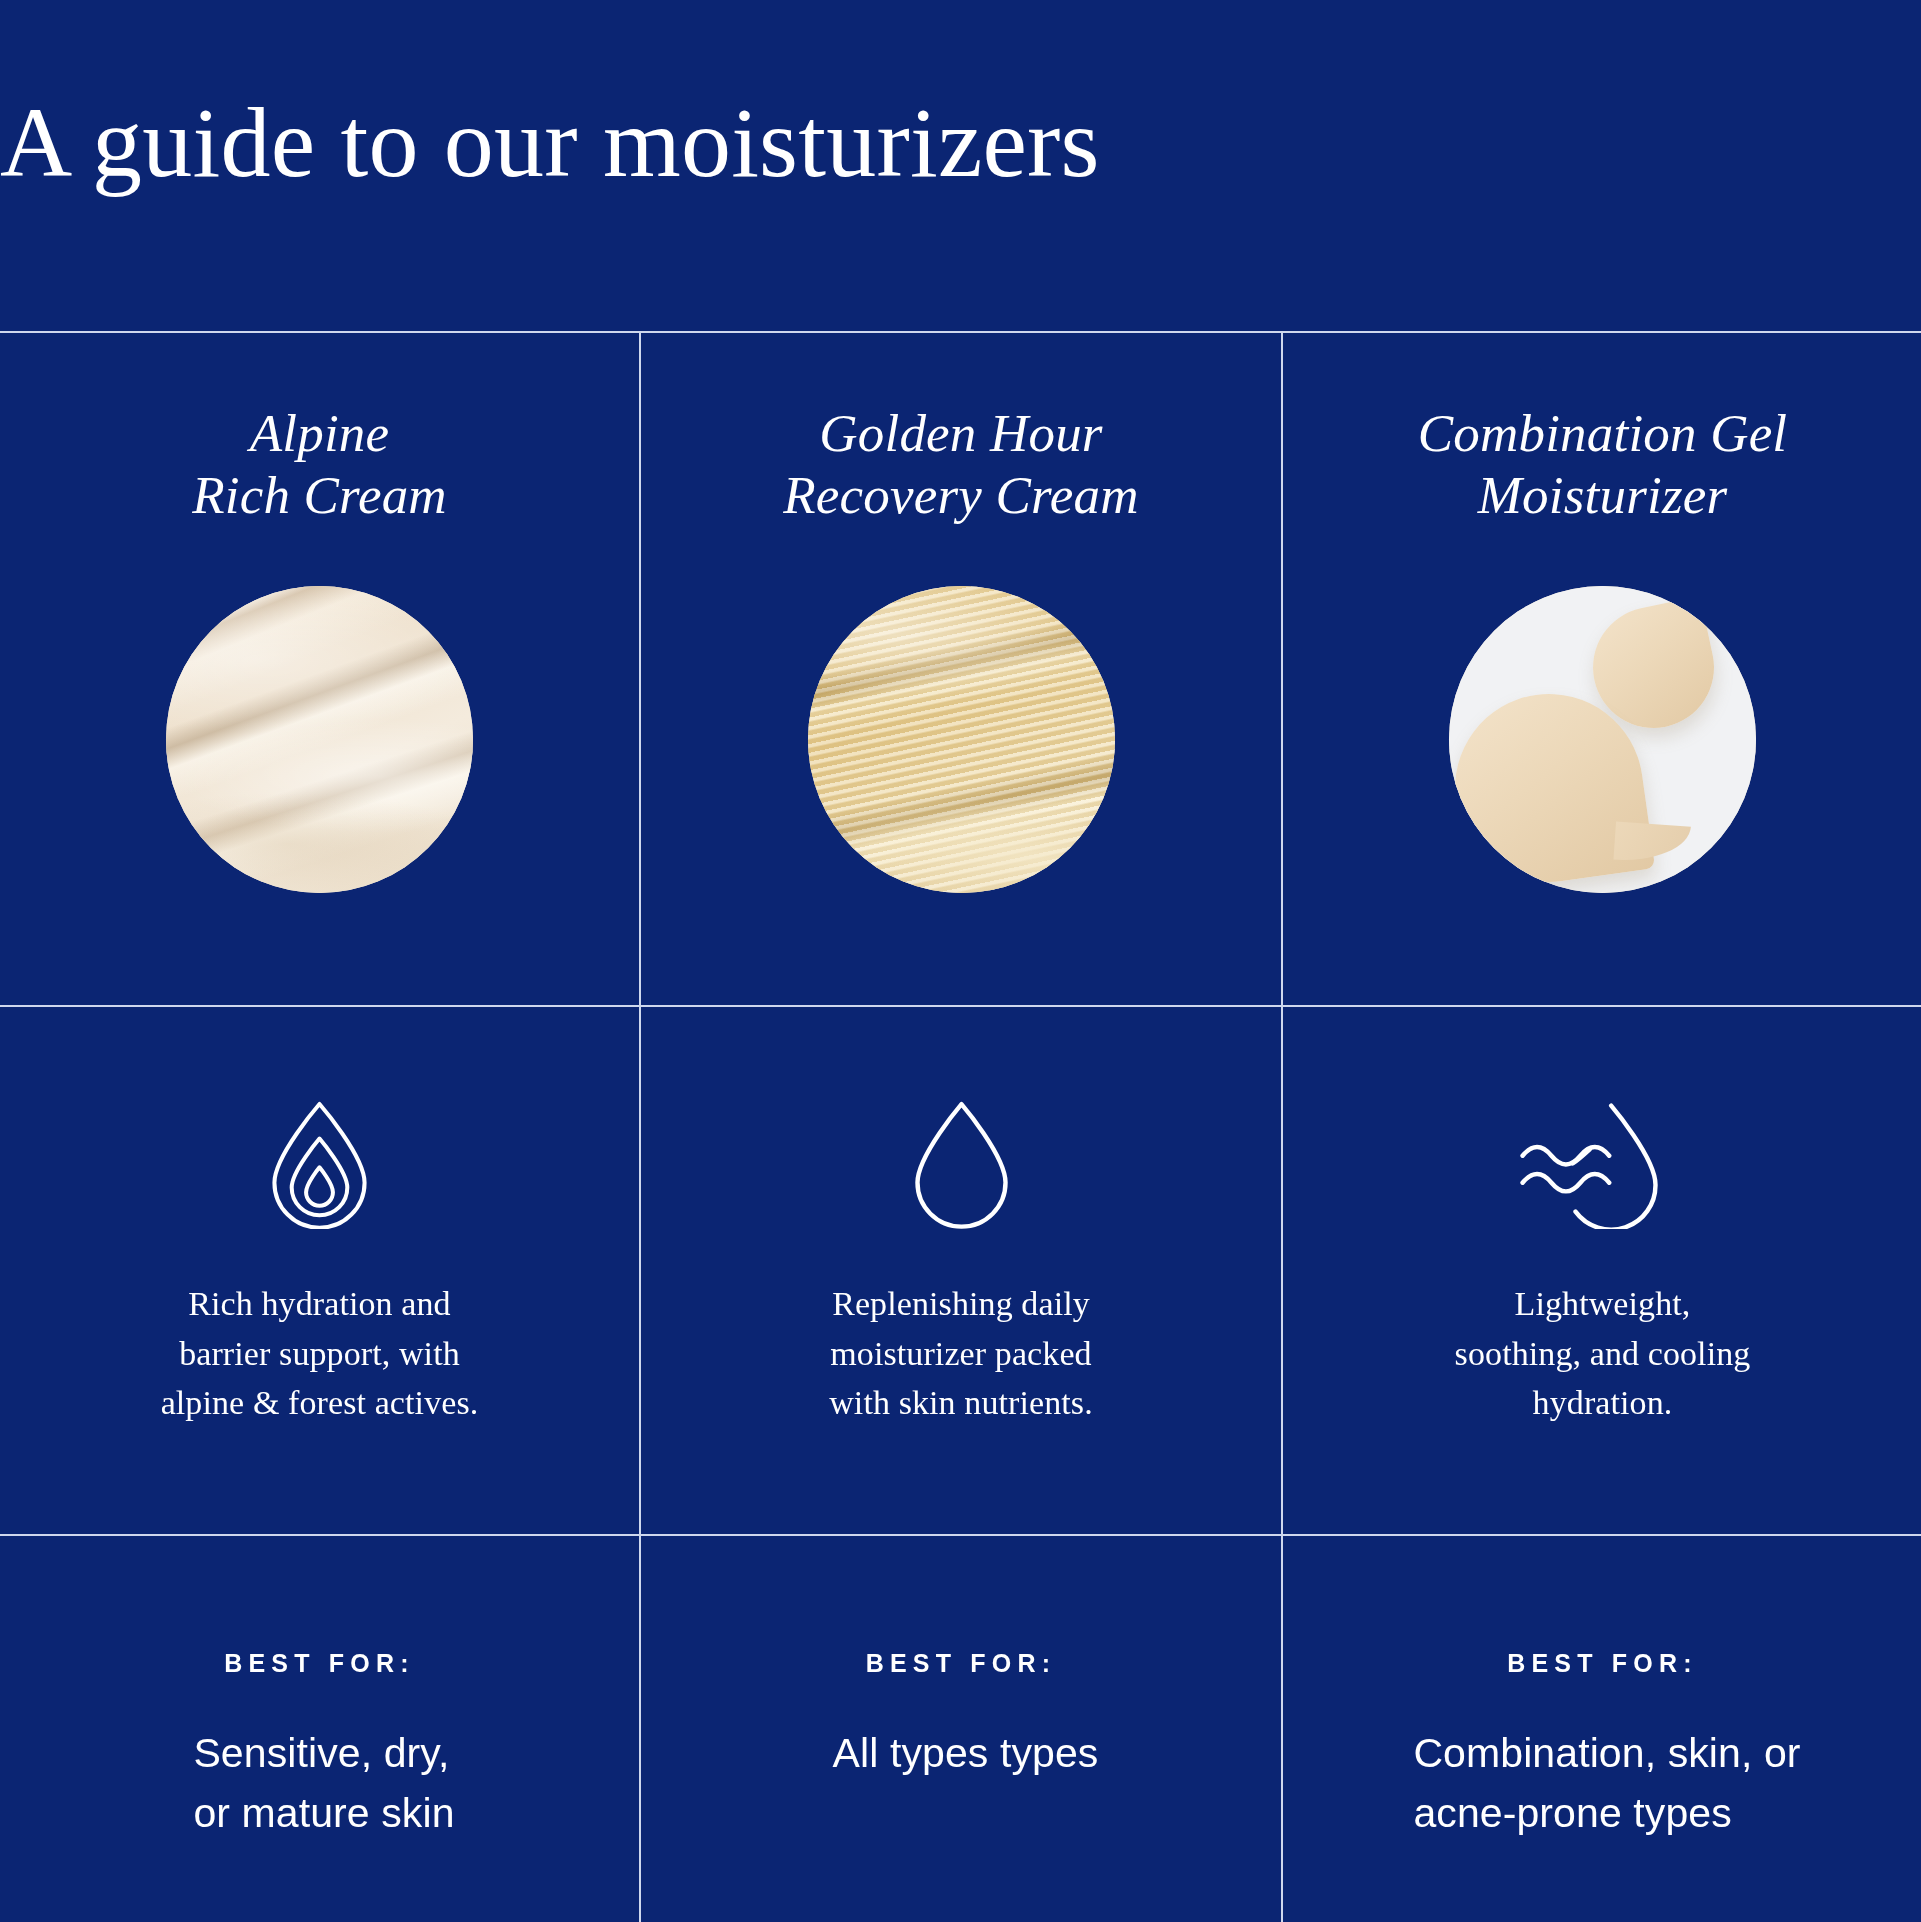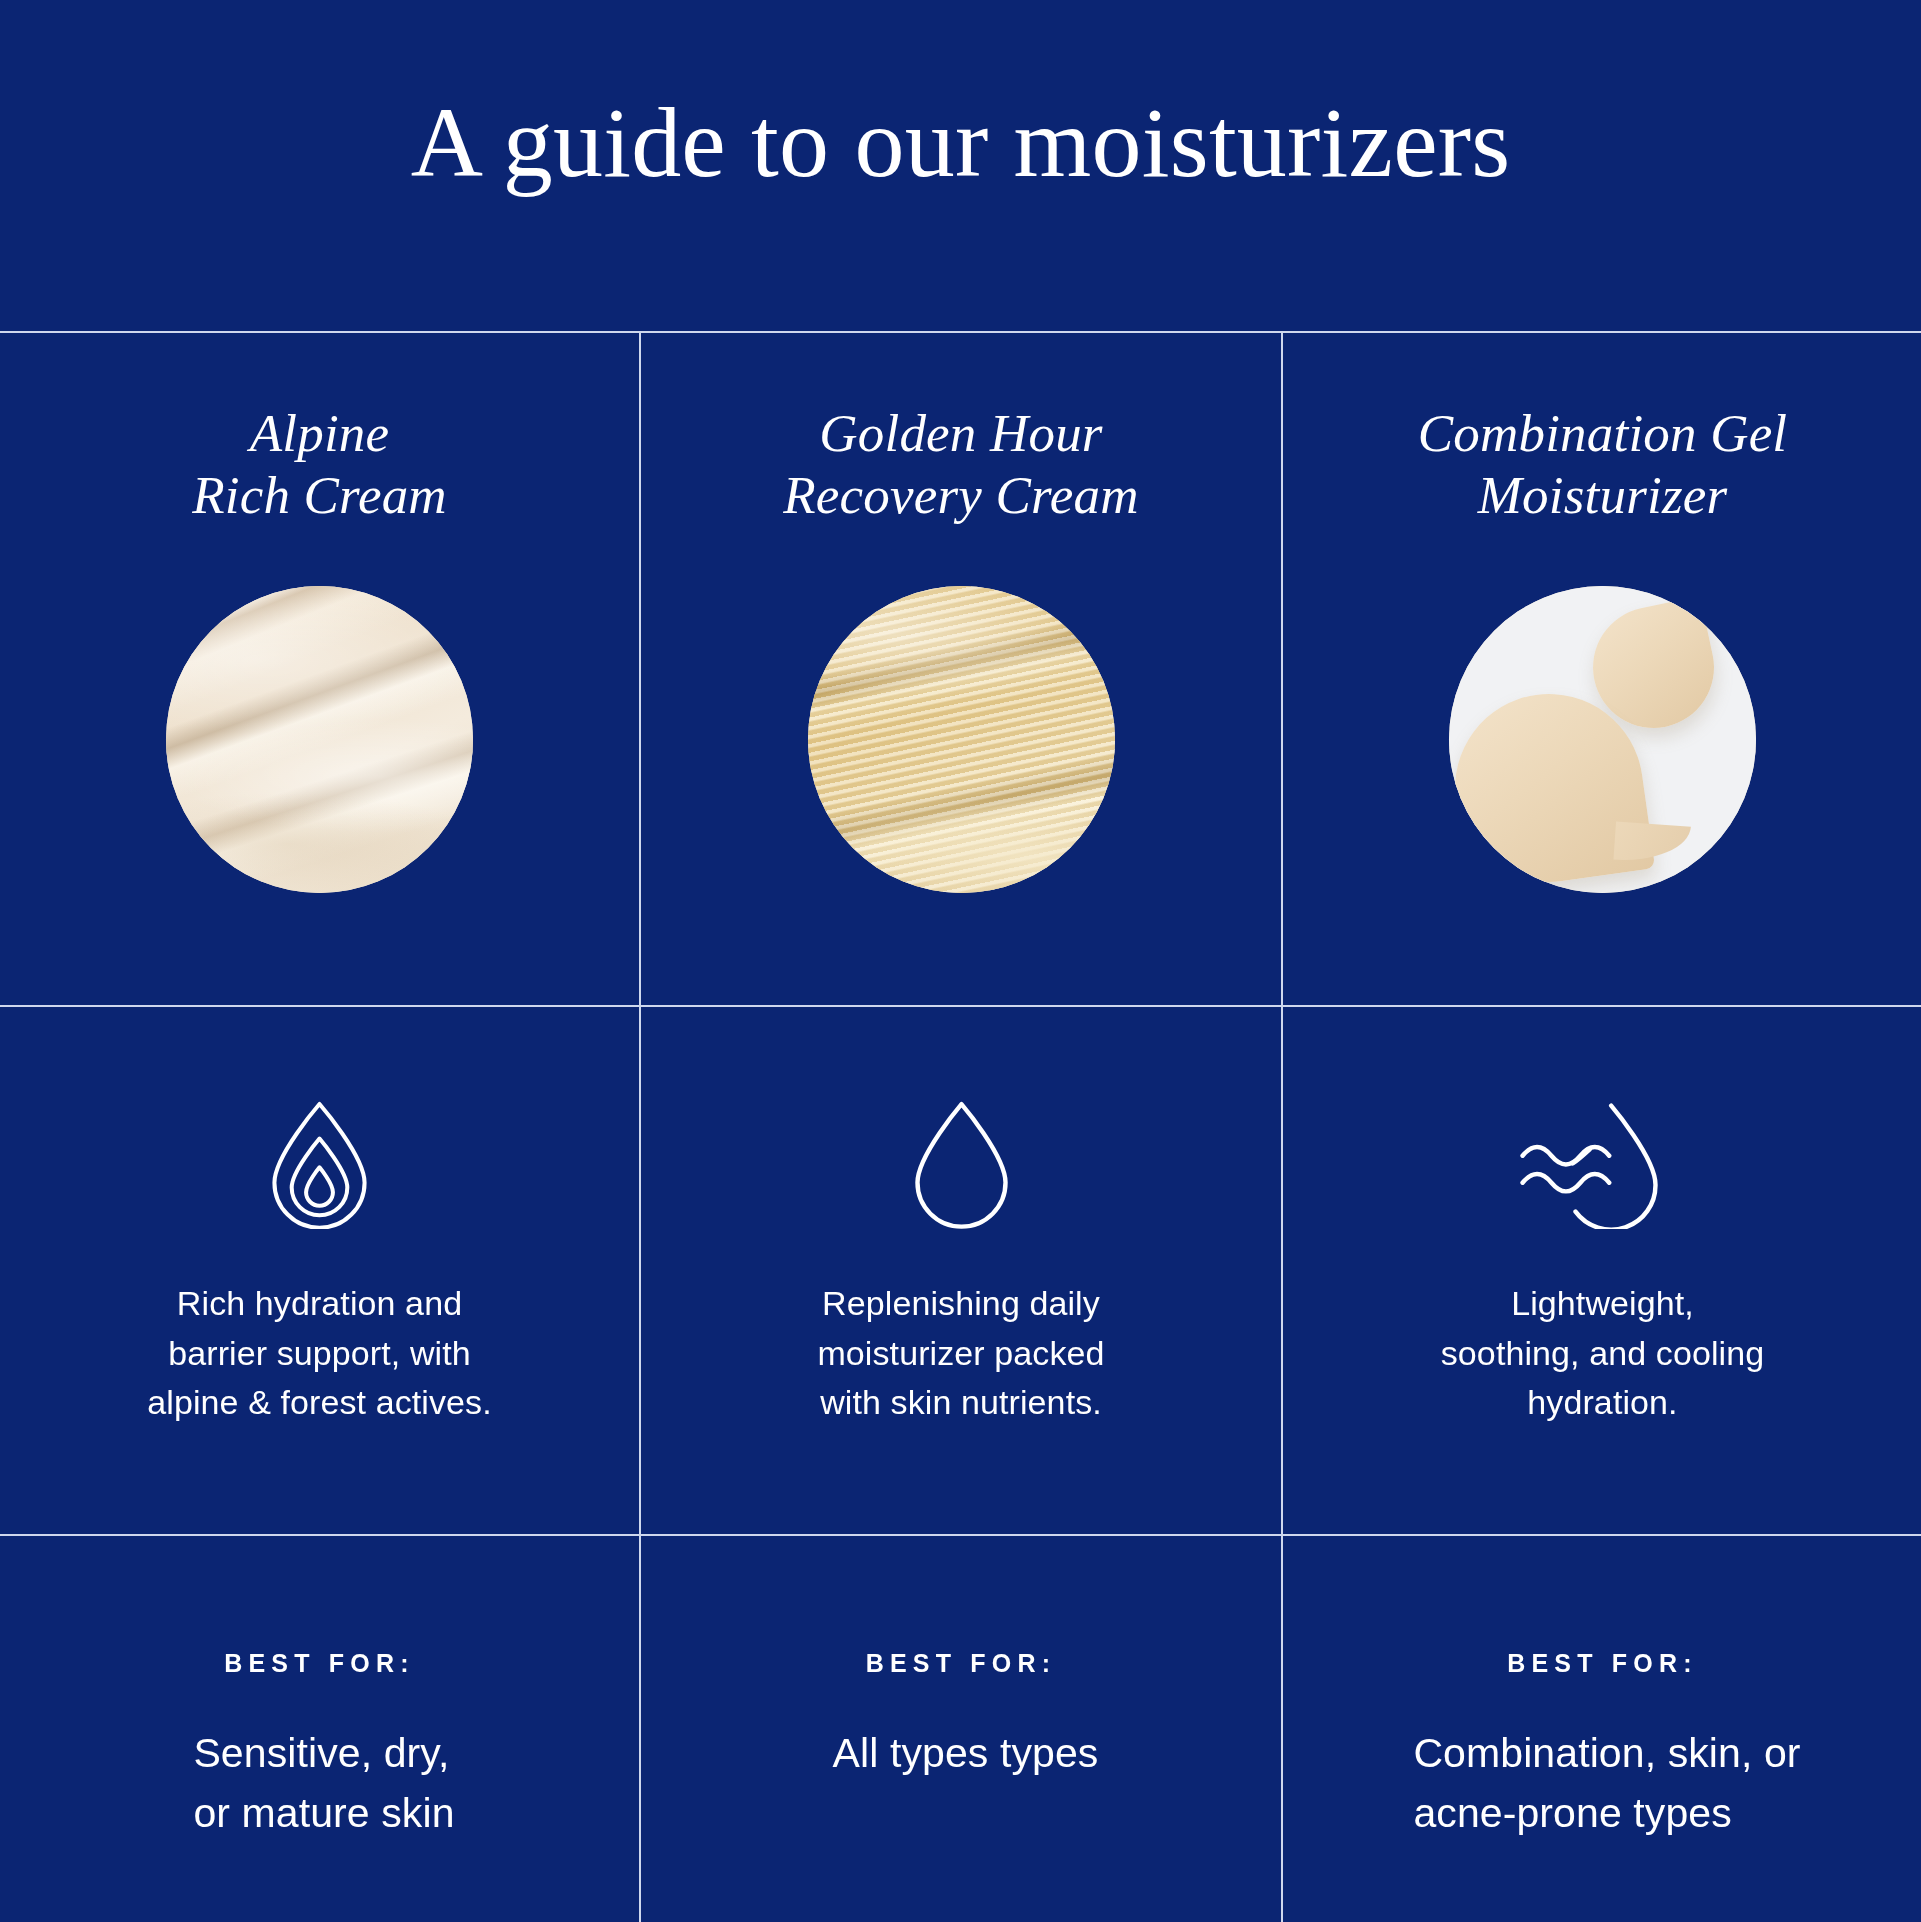--- a/index.html
+++ b/index.html
@@ -8,21 +8,21 @@
     background:#0b2573;
     font-family:"Liberation Sans", sans-serif;
     color:#ffffff;
     overflow:hidden;
   }
   .sheet{position:relative;width:1921px;height:1922px;background:#0b2573;}
 
   
   .header{
     position:absolute;left:0;top:0;width:1921px;height:331px;
-    display:flex;align-items:center;justify-content:center;
+    display:flex;align-items:center;
   }
   .header-title{
     font-family:"Liberation Serif", serif;
     font-weight:400;
     font-size:100px;
     letter-spacing:0.2px;
     color:#ffffff;
     line-height:1.05;
     text-align:center;
     margin-top:21px;
@@ -160,20 +160,21 @@
 
   
   .desc{
     margin-top:50px;
     font-size:34px;
     line-height:1.46;
     text-align:center;
     white-space:pre-line;
     font-weight:400;
     letter-spacing:0.1px;
+    font-family:Liberation Serif, serif;
   }
 
   
   .best-label{
     margin-top:113px;
     font-size:25px;
     font-weight:700;
     letter-spacing:6.2px;
     text-align:center;
   }

